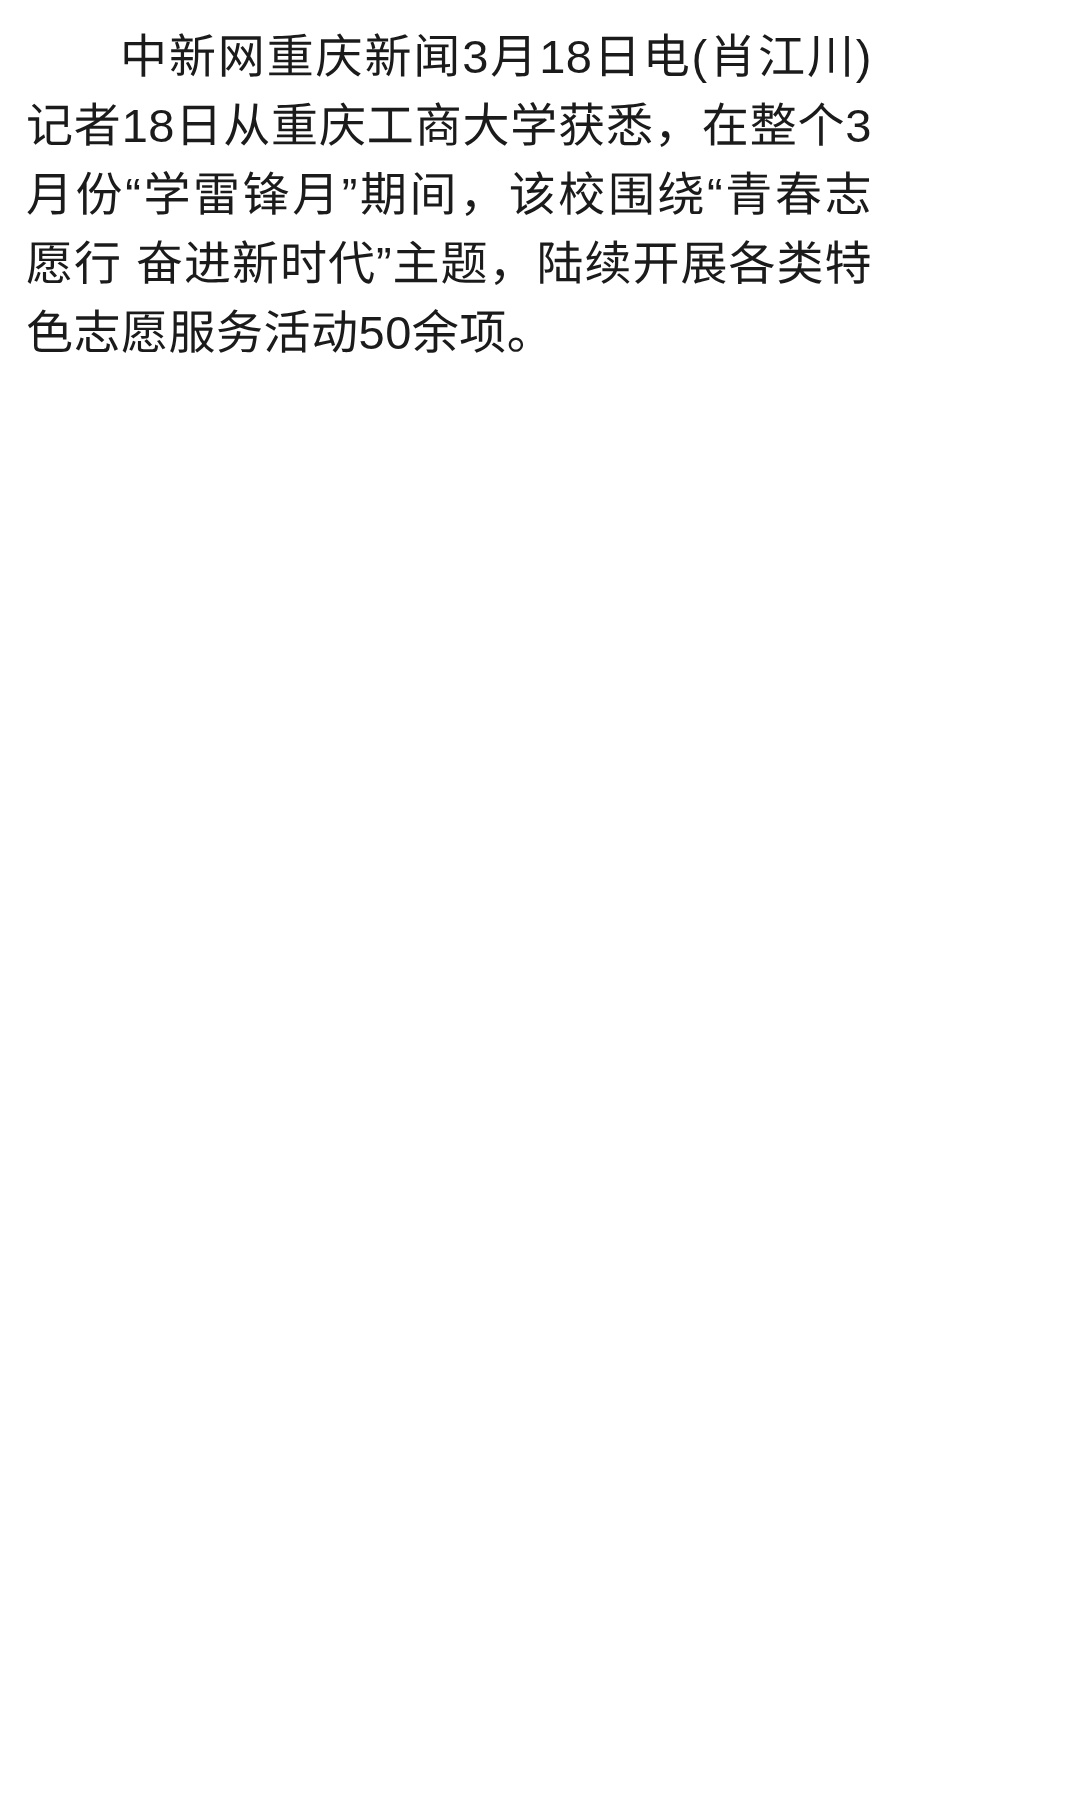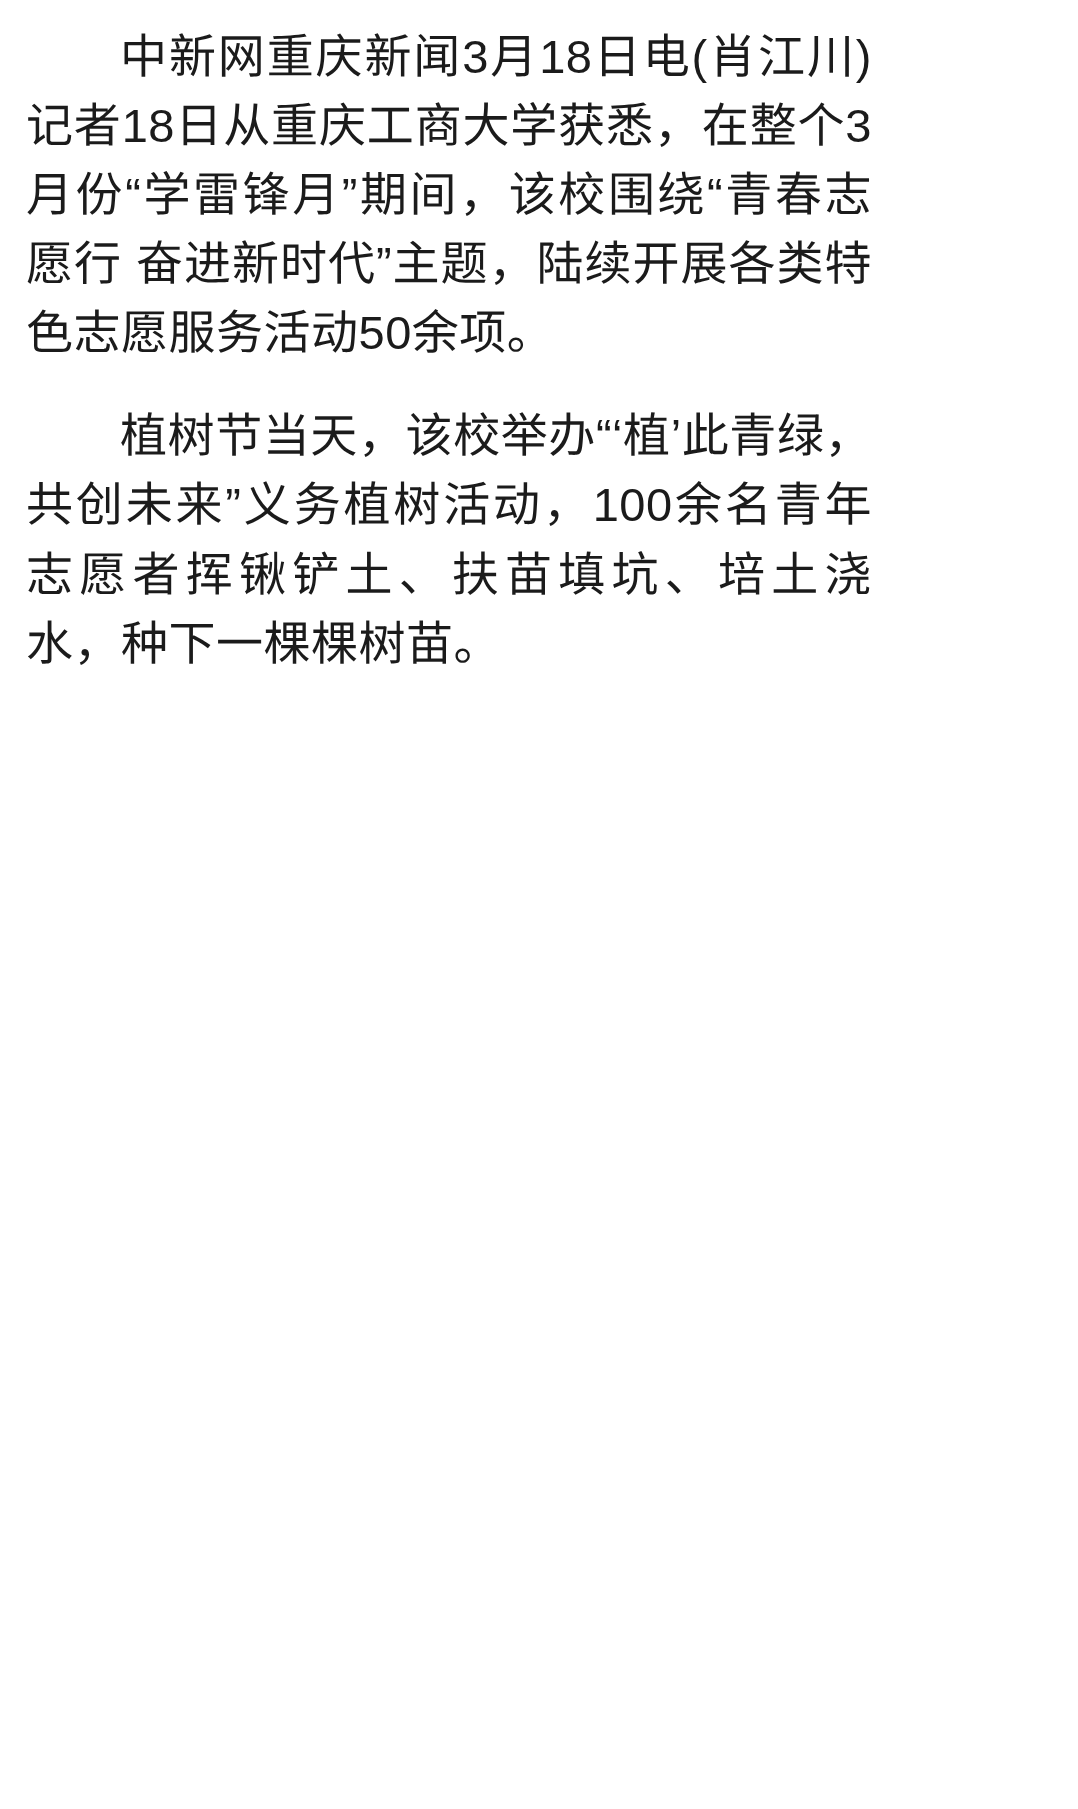--- a/index.html
+++ b/index.html
@@ -32,14 +32,13 @@
   }
   .para:last-child {
     margin-bottom: 0;
   }
 </style>
 </head>
 <body>
 
 <div class="article">
   <p class="para">中新网重庆新闻3月18日电(肖江川)记者18日从重庆工商大学获悉，在整个3月份“学雷锋月”期间，该校围绕“青春志愿行 奋进新时代”主题，陆续开展各类特色志愿服务活动50余项。</p>
-  <p class="para">植树节当天，该校举办“‘植’此青绿，共创未来”义务植树活动，100余名青年志愿者挥锹铲土、扶苗填坑、培土浇水，种下一棵棵树苗。</p>
 </div>
 
 </body></html>

